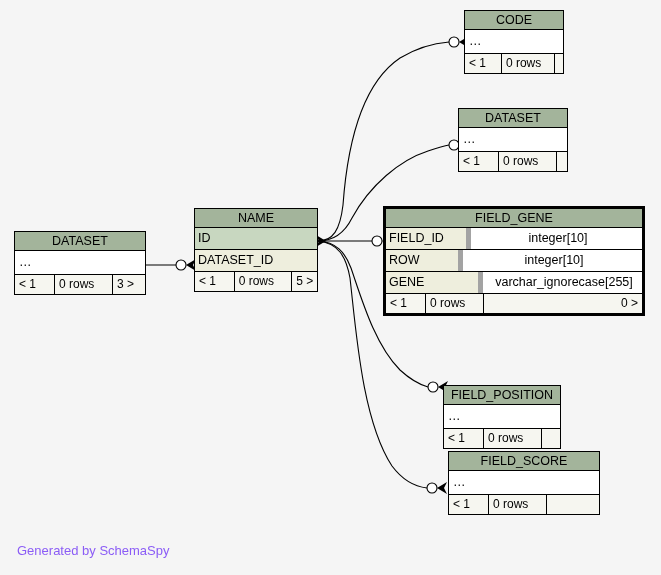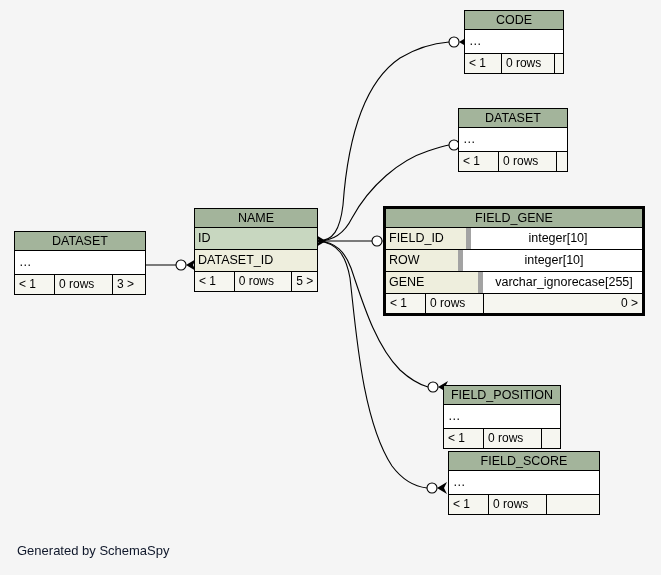--- a/index.html
+++ b/index.html
@@ -109,21 +109,21 @@
   }
   .foot-prev { width: 40px; }
   .foot-rows { width: 58px; }
   .foot-next { flex: 1 1 auto; text-align: right; }
   .foot-next.narrow { text-align: left; }
   .credit {
     position: absolute;
     left: 17px;
     top: 543px;
     font-size: 13px;
-    color: #0f172a;
+    color: #8b5cf6;
     white-space: nowrap;
   }
 </style>
 </head>
 <body>
 
 <div id="diagram">
 
   <svg id="edges" viewBox="0 0 661 575" width="661" height="575" xmlns="http://www.w3.org/2000/svg">
     <g fill="none" stroke="#000000" stroke-width="1.1">

